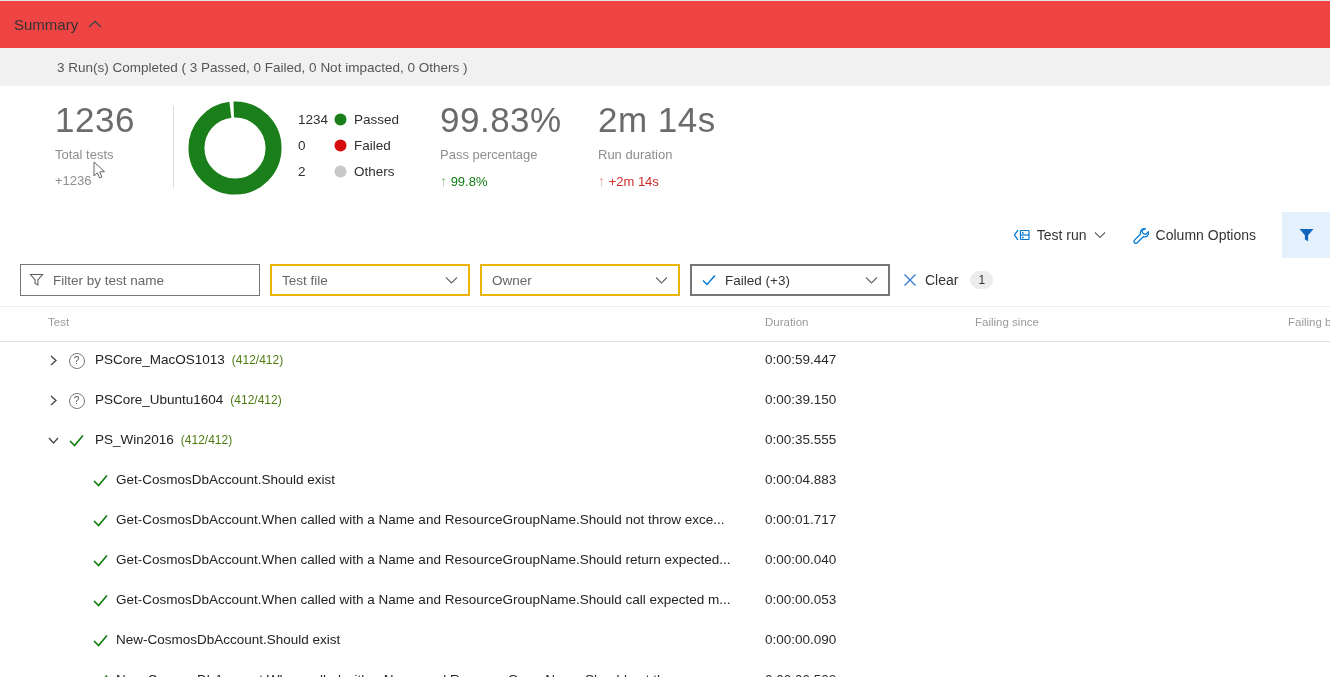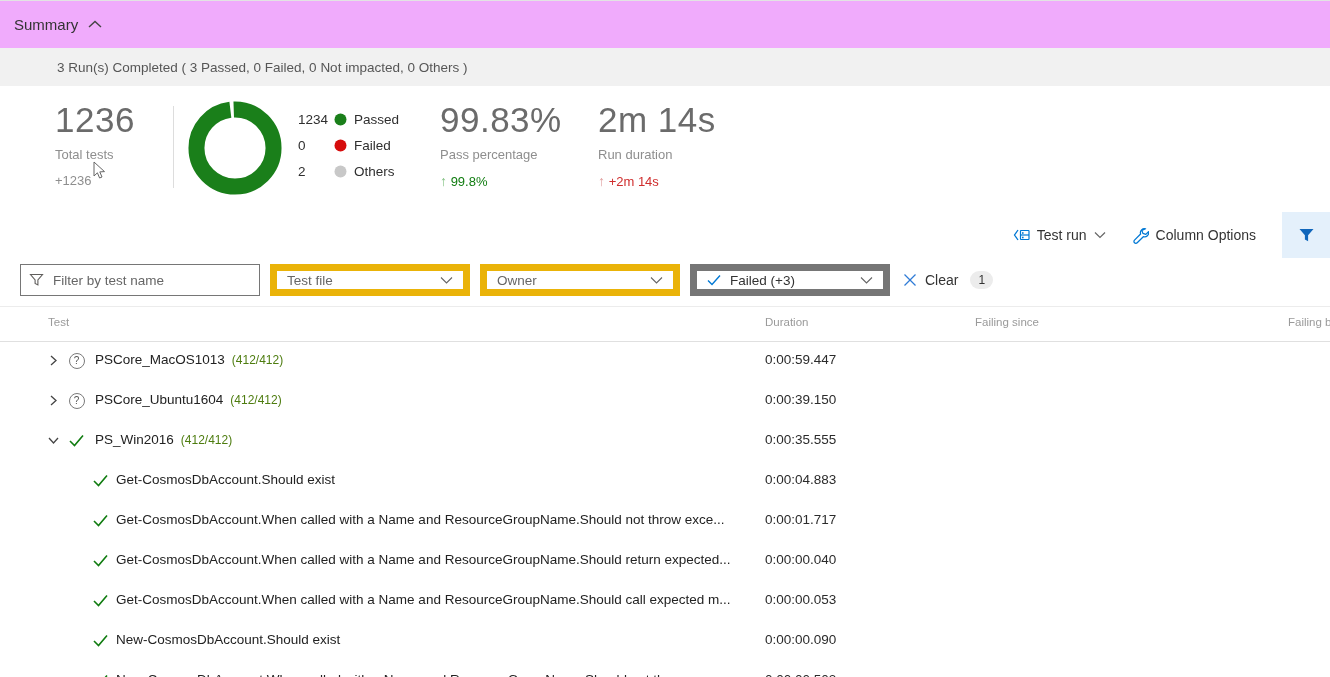--- a/index.html
+++ b/index.html
@@ -3,21 +3,21 @@
 <meta charset="utf-8">
 <style>
   html,body{margin:0;padding:0;}
   body{
     width:1330px;height:677px;position:relative;overflow:hidden;
     background:#fff;font-family:"Liberation Sans","DejaVu Sans",sans-serif;
     -webkit-font-smoothing:antialiased;color:#333;
   }
   
   .page-header{position:absolute;top:0;left:0;right:0;height:48px;border-top:1px solid #e3e3e3;
-    display:flex;align-items:center;padding-left:14px;box-sizing:border-box;background:#f0abfc;}
+    display:flex;align-items:center;padding-left:14px;box-sizing:border-box;background:#ef4444;}
   .page-title{font-size:15px;color:#333;}
   .collapse-caret{margin-left:10px;display:inline-flex;cursor:pointer;}
   
   .status-bar{position:absolute;top:48px;left:0;right:0;height:38px;background:#f1f1f1;
     display:flex;align-items:center;padding-left:57px;box-sizing:border-box;}
   .status-text{font-size:13.5px;color:#565656;}
   
   .stats{position:absolute;top:86px;left:0;right:0;height:126px;background:#fff;}
   .stat-block{position:absolute;top:14px;}
   .stat-value{font-size:35px;line-height:40px;color:#6b6b6b;font-weight:400;letter-spacing:.5px;}
@@ -43,21 +43,21 @@
   .filter-pane-button{width:48px;height:46px;background:#e4f0fb;display:flex;align-items:center;
     justify-content:center;cursor:pointer;margin-right:0;}
   
   .filter-row{position:absolute;top:258px;left:0;right:0;height:48px;background:#fff;}
   .filter-box{position:absolute;top:6px;height:32px;box-sizing:border-box;display:flex;
     align-items:center;background:#fff;}
   .name-filter{left:20px;width:240px;border:1px solid #767676;padding:0 8px;gap:7px;}
   .name-filter input{border:none;outline:none;flex:1;font-size:13.5px;color:#333;
     font-family:inherit;background:transparent;}
   .name-filter input::placeholder{color:#666;}
-  .dropdown{border:7px solid #eab308;padding:0 10px;justify-content:space-between;cursor:pointer;}
+  .dropdown{border:2px solid #eab308;padding:0 10px;justify-content:space-between;cursor:pointer;}
   .dd-testfile{left:270px;width:200px;}
   .dd-owner{left:480px;width:200px;}
   .dd-outcome{left:690px;width:200px;border-color:#767676;}
   .dd-label{font-size:13.5px;color:#666;}
   .dd-outcome .dd-label{color:#333;display:flex;align-items:center;gap:9px;}
   .clear-group{position:absolute;left:903px;top:6px;height:32px;display:flex;align-items:center;
     gap:8px;cursor:pointer;}
   .clear-label{font-size:14px;color:#333;}
   .count-badge{background:#ececec;border-radius:10px;font-size:12px;color:#333;
     padding:2px 8px;margin-left:4px;}

